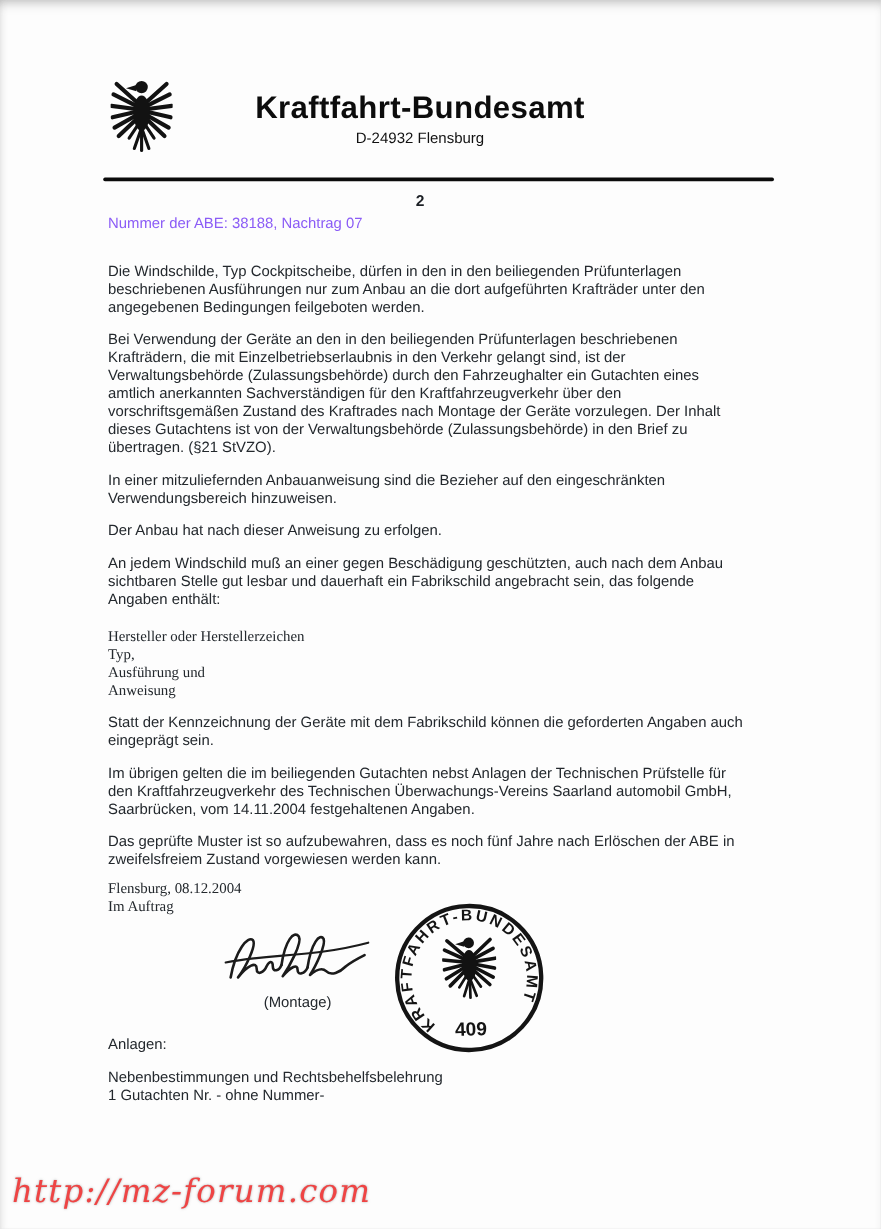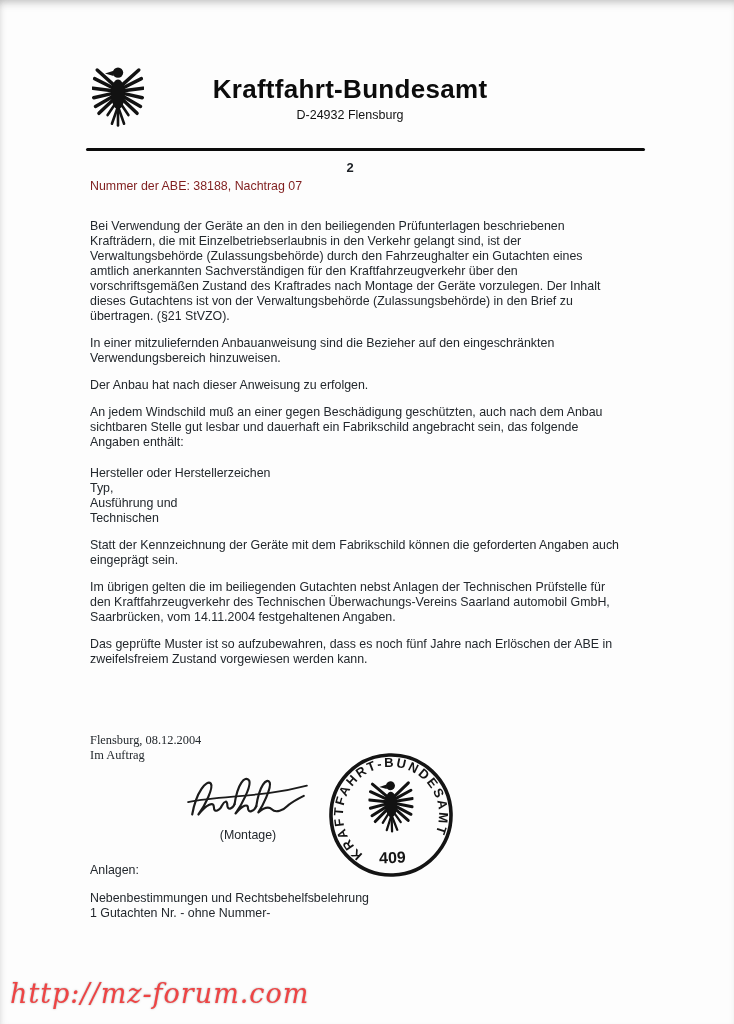--- a/index.html
+++ b/index.html
@@ -18,28 +18,28 @@
   .eagle{position:absolute;left:92px;top:58px;width:52px;height:76px;}
   .title-wrap{position:absolute;left:90px;top:74px;width:520px;text-align:center;}
   .agency-title{
     margin:0;font-size:26px;font-weight:bold;color:#0c0c0c;letter-spacing:.3px;
     font-family:"Liberation Sans", sans-serif;
   }
   .agency-sub{margin-top:3px;font-size:12.5px;font-weight:normal;color:#111;}
   .rule{position:absolute;left:86px;top:148px;width:559px;height:3px;background:#0b0b0b;border-radius:2px;}
   
   .pagenum{position:absolute;left:90px;top:160px;width:520px;text-align:center;font-size:13px;font-weight:600;color:#1c2025;}
-  .refline{position:absolute;left:90px;top:179px;font-size:12.4px;color:#7f1d1d;}
+  .refline{position:absolute;left:90px;top:179px;font-size:12.4px;color:#8b5cf6;}
   
   .body{
     position:absolute;left:90px;top:219px;width:535px;
     font-size:12.4px;line-height:15px;color:#23282d;
   }
   .body p{margin:0 0 12px 0;}
-  .plist{margin:16px 0 12px 0;}
+  .plist{margin:16px 0 12px 0;font-family:Liberation Serif, serif;}
   .plist div{line-height:15px;}
   
   .date-block{position:absolute;left:90px;top:733px;font-size:12.4px;line-height:15px;color:#23282d;font-family:Liberation Serif, serif;}
   .signature-svg{position:absolute;left:186px;top:772px;width:124px;height:54px;}
   .signer-name{position:absolute;left:188px;top:828px;width:120px;text-align:center;font-size:12.4px;color:#23282d;}
   .stamp{position:absolute;left:326px;top:750px;width:130px;height:130px;transform:rotate(-2deg);}
   
   .attachments{position:absolute;left:90px;top:863px;font-size:12.4px;line-height:15px;color:#23282d;}
   .attachments .att-head{margin:0 0 13px 0;}
   
@@ -96,29 +96,30 @@
   <div class="title-wrap">
     <h1 class="agency-title">Kraftfahrt-Bundesamt</h1>
     <div class="agency-sub">D-24932 Flensburg</div>
   </div>
   <div class="rule"></div>
 
   <div class="pagenum">2</div>
   <div class="refline">Nummer der ABE: 38188, Nachtrag 07</div>
 
   <main class="body">
+    <p>Die Windschilde, Typ Cockpitscheibe, dürfen in den in den beiliegenden Prüfunterlagen beschriebenen Ausführungen nur zum Anbau an die dort aufgeführten Krafträder unter den angegebenen Bedingungen feilgeboten werden.</p>
     <p>Bei Verwendung der Geräte an den in den beiliegenden Prüfunterlagen beschriebenen Krafträdern, die mit Einzelbetriebserlaubnis in den Verkehr gelangt sind, ist der Verwaltungsbehörde (Zulassungsbehörde) durch den Fahrzeughalter ein Gutachten eines amtlich anerkannten Sachverständigen für den Kraftfahrzeugverkehr über den vorschriftsgemäßen Zustand des Kraftrades nach Montage der Geräte vorzulegen. Der Inhalt dieses Gutachtens ist von der Verwaltungsbehörde (Zulassungsbehörde) in den Brief zu übertragen. (§21 StVZO).</p>
     <p>In einer mitzuliefernden Anbauanweisung sind die Bezieher auf den eingeschränkten Verwendungsbereich hinzuweisen.</p>
     <p>Der Anbau hat nach dieser Anweisung zu erfolgen.</p>
     <p>An jedem Windschild muß an einer gegen Beschädigung geschützten, auch nach dem Anbau sichtbaren Stelle gut lesbar und dauerhaft ein Fabrikschild angebracht sein, das folgende Angaben enthält:</p>
     <div class="plist">
       <div>Hersteller oder Herstellerzeichen</div>
       <div>Typ,</div>
       <div>Ausführung und</div>
-      <div>Technischen</div>
+      <div>Anweisung</div>
     </div>
     <p>Statt der Kennzeichnung der Geräte mit dem Fabrikschild können die geforderten Angaben auch eingeprägt sein.</p>
     <p>Im übrigen gelten die im beiliegenden Gutachten nebst Anlagen der Technischen Prüfstelle für den Kraftfahrzeugverkehr des Technischen Überwachungs-Vereins Saarland automobil GmbH, Saarbrücken, vom 14.11.2004 festgehaltenen Angaben.</p>
     <p>Das geprüfte Muster ist so aufzubewahren, dass es noch fünf Jahre nach Erlöschen der ABE in zweifelsfreiem Zustand vorgewiesen werden kann.</p>
   </main>
 
   <div class="date-block">
     <div>Flensburg, 08.12.2004</div>
     <div>Im Auftrag</div>
   </div>

